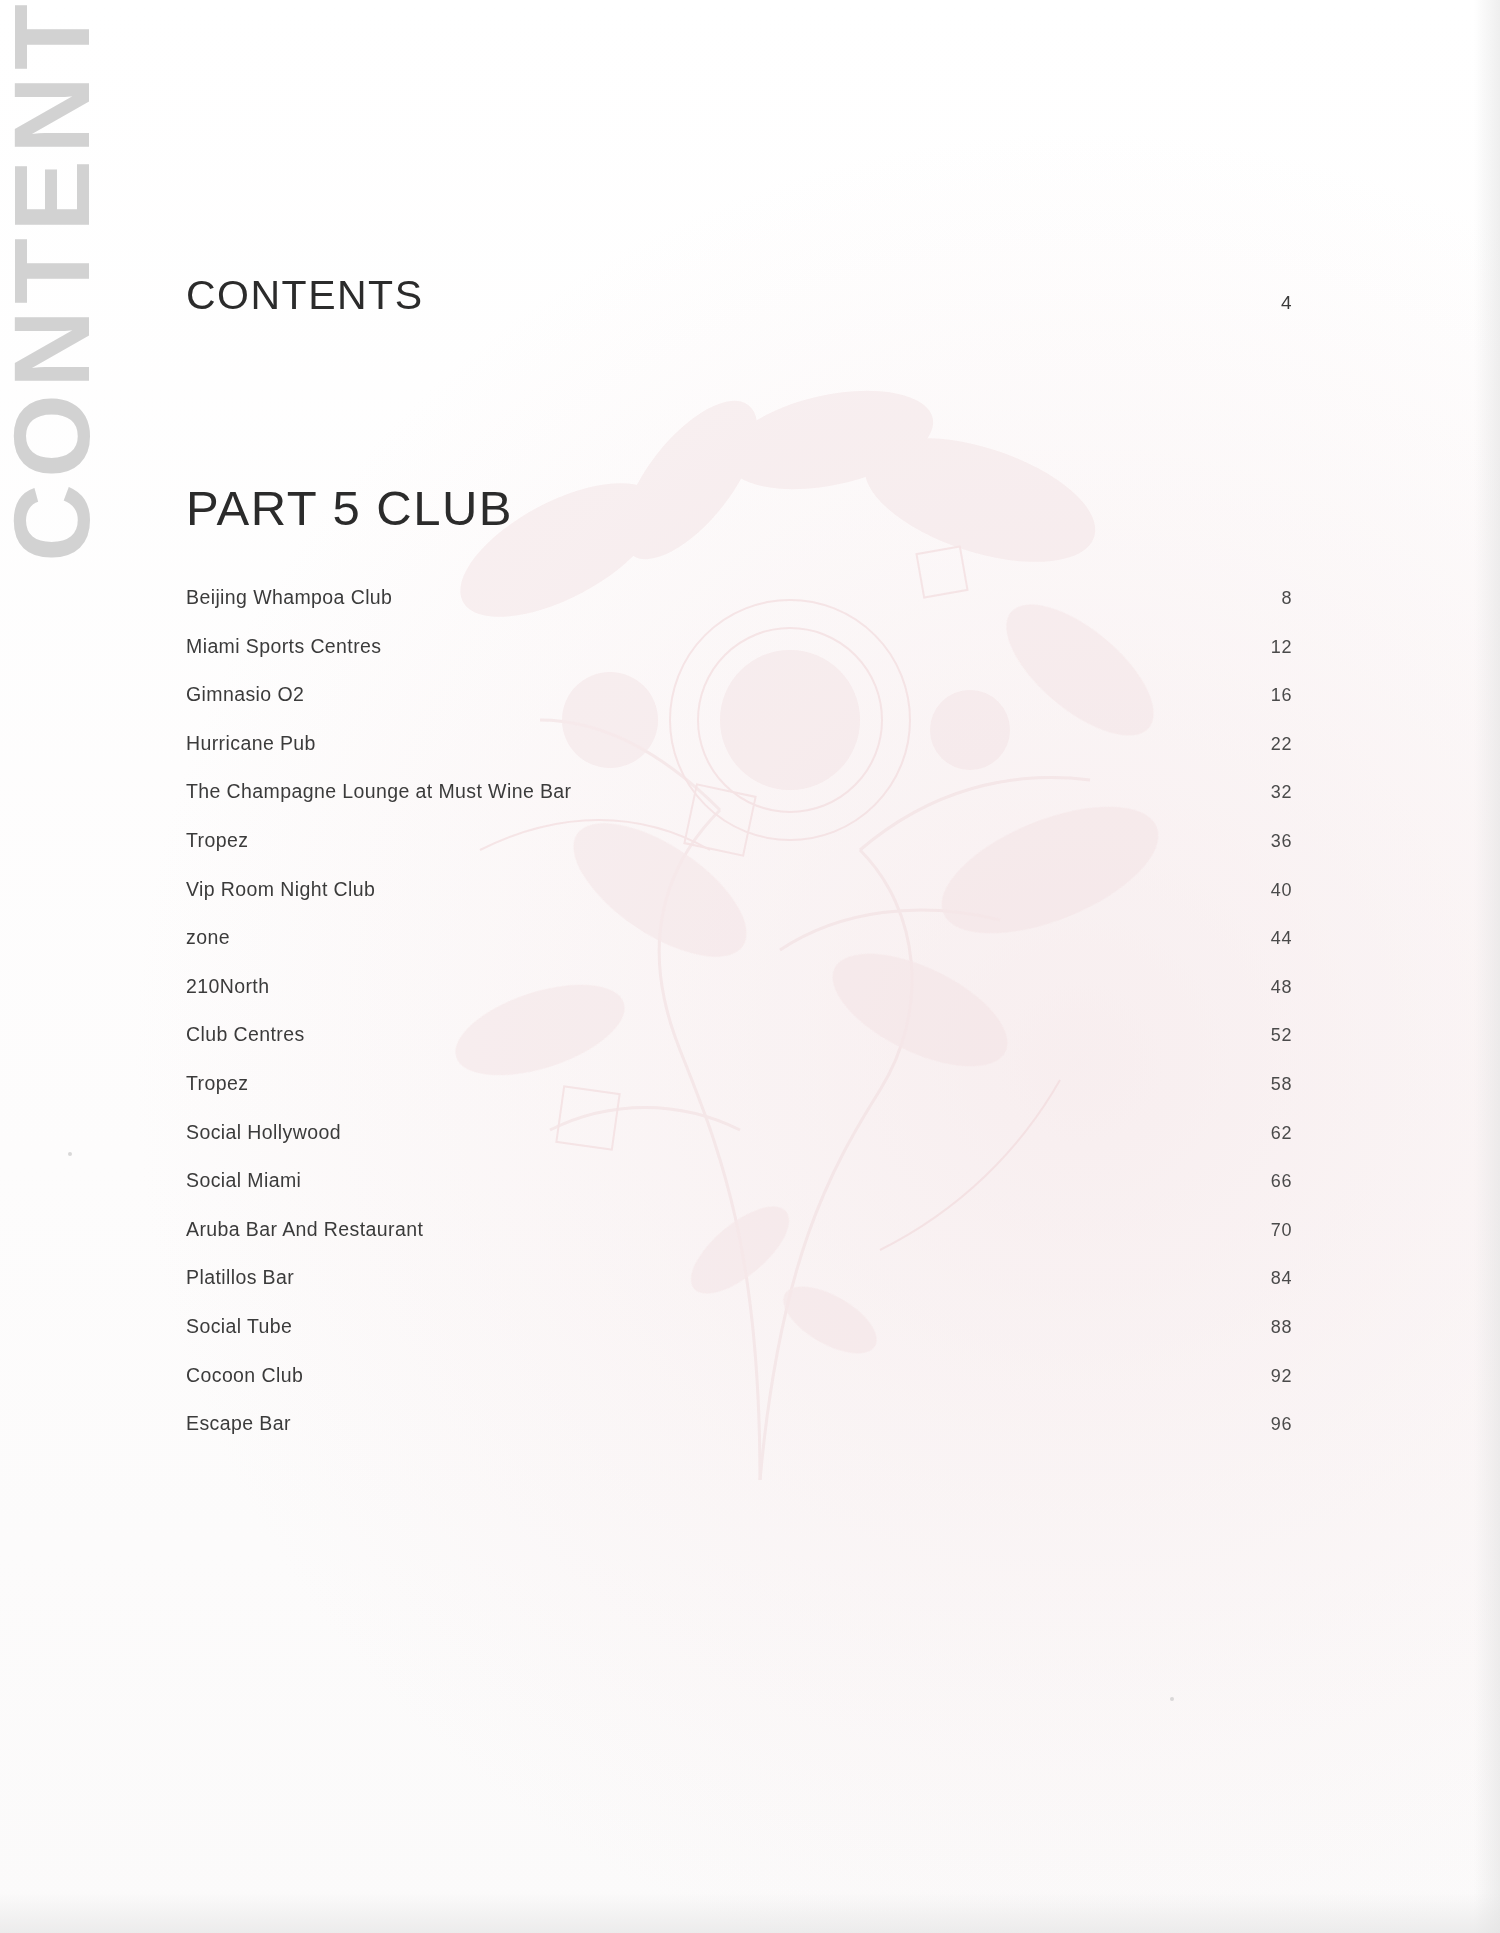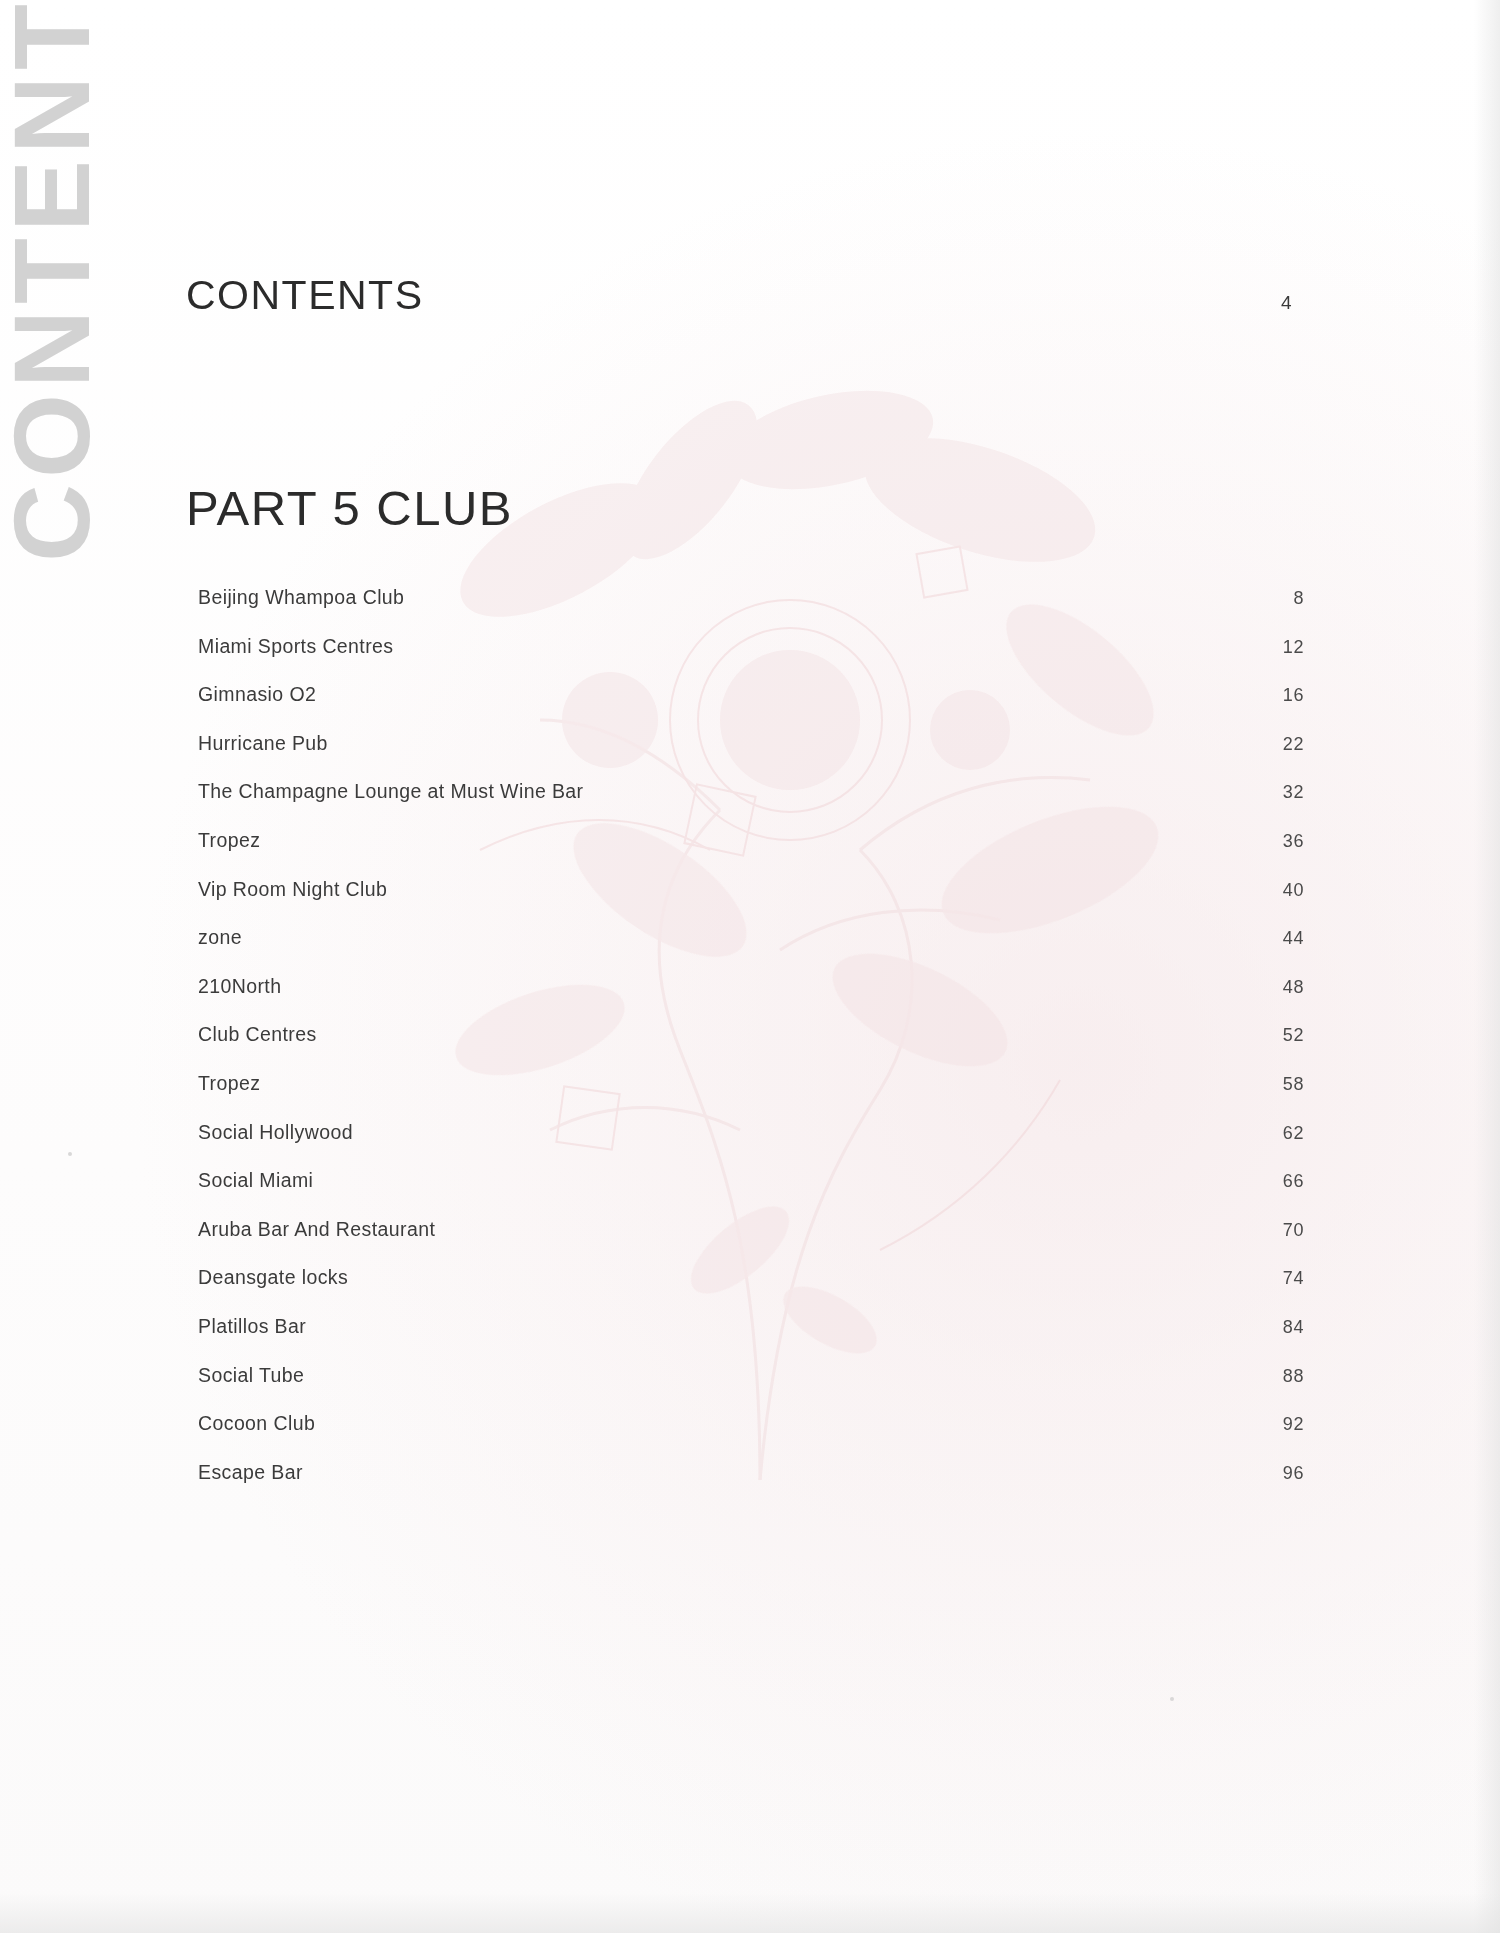--- a/index.html
+++ b/index.html
@@ -89,21 +89,20 @@
     letter-spacing: 1.5px;
     color: #2b2b2b;
     font-weight: 400;
   }
 
   .toc {
     position: absolute;
     top: 586px;
     left: 0;
     width: 1106px;
-    margin-left: 12px;
   }
   .toc-row {
     display: flex;
     align-items: baseline;
     justify-content: space-between;
     height: 48.6px;
   }
   .toc-label {
     font-size: 19.5px;
     color: #3b3b3b;
@@ -245,24 +244,20 @@
       </div>
       <div class="toc-row">
         <span class="toc-label">Social Miami</span>
         <span class="toc-page">66</span>
       </div>
       <div class="toc-row">
         <span class="toc-label">Aruba Bar And Restaurant</span>
         <span class="toc-page">70</span>
       </div>
       <div class="toc-row">
-        <span class="toc-label">Deansgate locks</span>
-        <span class="toc-page">74</span>
-      </div>
-      <div class="toc-row">
         <span class="toc-label">Platillos Bar</span>
         <span class="toc-page">84</span>
       </div>
       <div class="toc-row">
         <span class="toc-label">Social Tube</span>
         <span class="toc-page">88</span>
       </div>
       <div class="toc-row">
         <span class="toc-label">Cocoon Club</span>
         <span class="toc-page">92</span>

